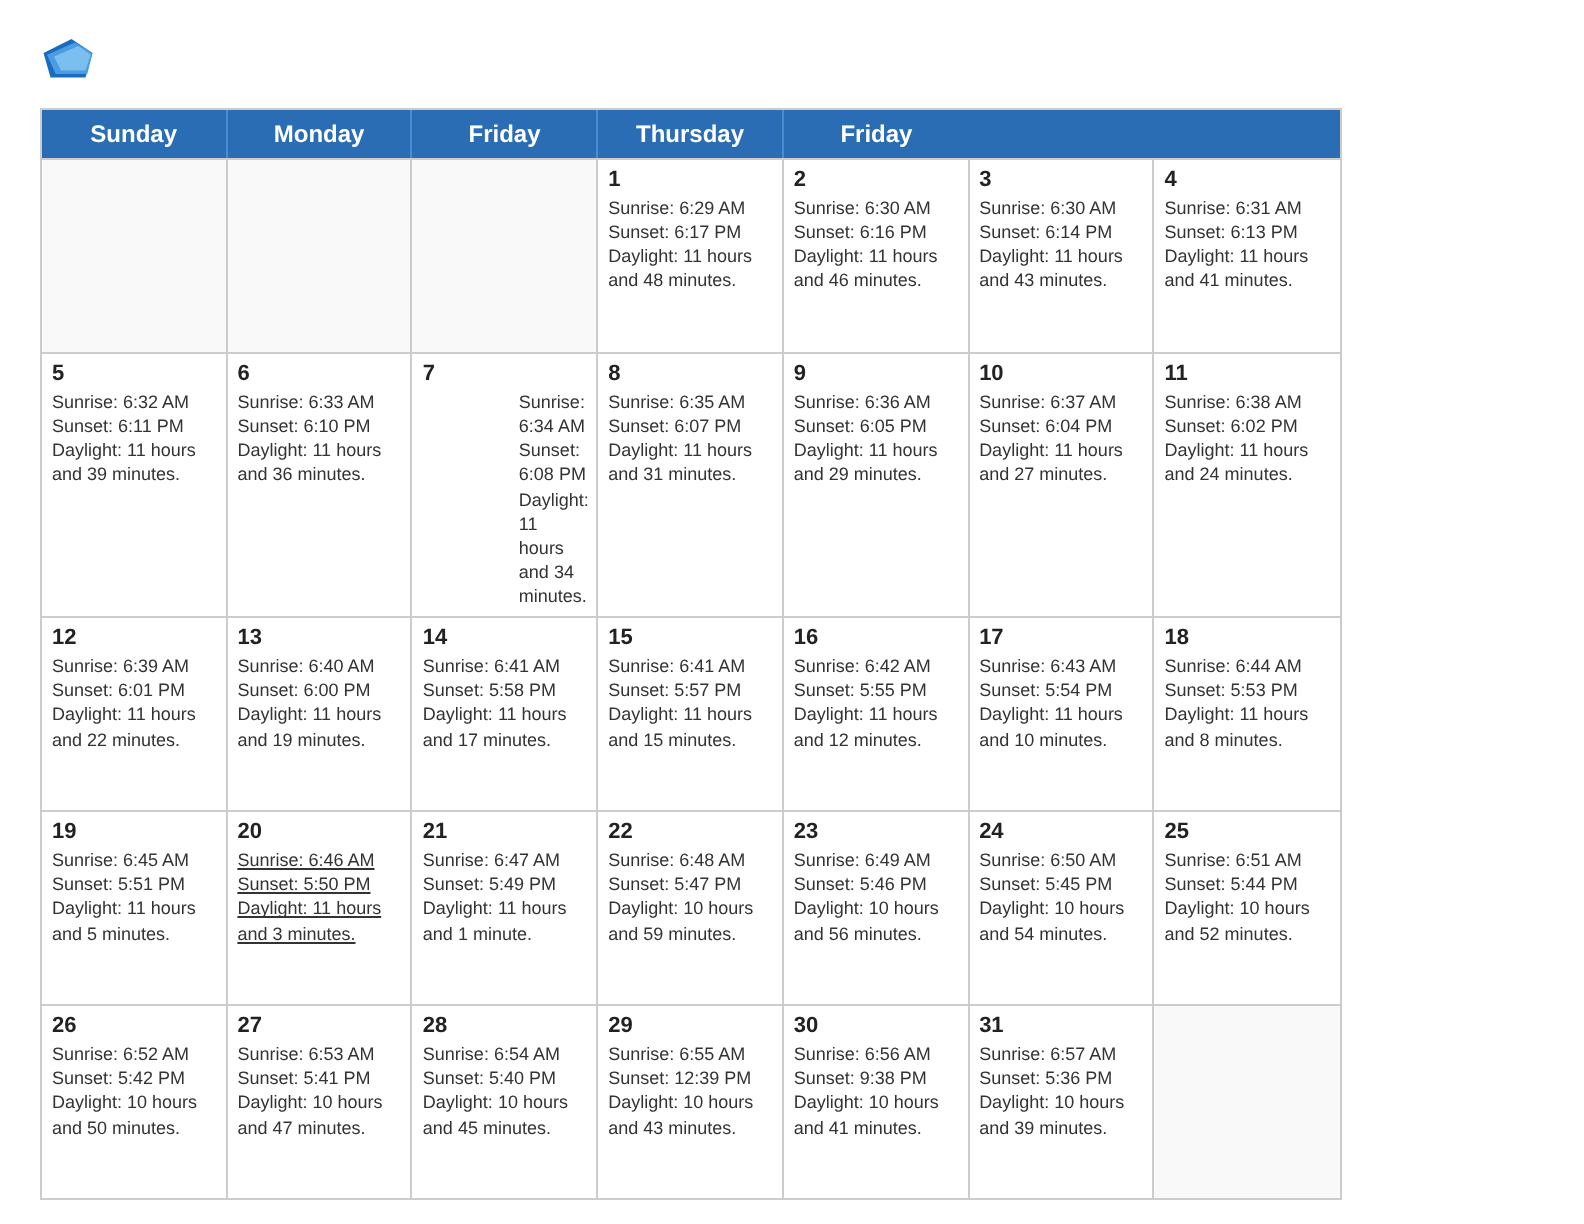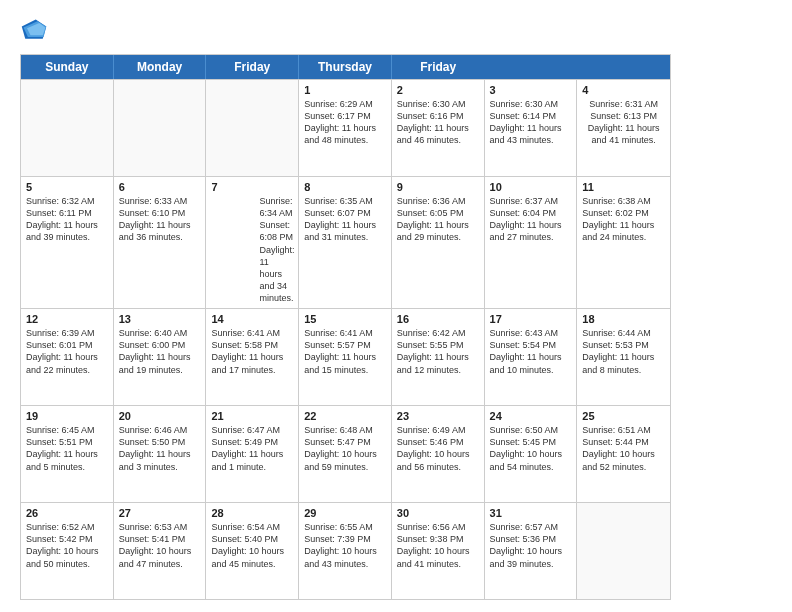--- a/index.html
+++ b/index.html
@@ -157,21 +157,21 @@
           </div>
           <div class="cal-cell">
             <div class="day-num">3</div>
             <div class="cell-text" style="white-space: pre-line;">Sunrise: 6:30 AM
 Sunset: 6:14 PM
 Daylight: 11 hours
 and 43 minutes.</div>
           </div>
           <div class="cal-cell">
             <div class="day-num">4</div>
-            <div class="cell-text" style="white-space: pre-line; text-align: center;">Sunrise: 6:31 AM
+            <div class="cell-text" style="white-space: pre-line;">Sunrise: 6:31 AM
 Sunset: 6:13 PM
 Daylight: 11 hours
 and 41 minutes.</div>
           </div>
         </div>
         <div class="cal-row">
           <div class="cal-cell">
             <div class="day-num">5</div>
             <div class="cell-text" style="white-space: pre-line;">Sunrise: 6:32 AM
 Sunset: 6:11 PM
@@ -275,21 +275,21 @@
         <div class="cal-row">
           <div class="cal-cell">
             <div class="day-num">19</div>
             <div class="cell-text" style="white-space: pre-line;">Sunrise: 6:45 AM
 Sunset: 5:51 PM
 Daylight: 11 hours
 and 5 minutes.</div>
           </div>
           <div class="cal-cell">
             <div class="day-num">20</div>
-            <div class="cell-text" style="white-space: pre-line;">Sunrise: 6:46 AM
+            <div class="cell-text" style="white-space: pre-line; text-decoration: underline;">Sunrise: 6:46 AM
 Sunset: 5:50 PM
 Daylight: 11 hours
 and 3 minutes.</div>
           </div>
           <div class="cal-cell">
             <div class="day-num">21</div>
             <div class="cell-text" style="white-space: pre-line;">Sunrise: 6:47 AM
 Sunset: 5:49 PM
 Daylight: 11 hours
 and 1 minute.</div>
@@ -341,21 +341,21 @@
           <div class="cal-cell">
             <div class="day-num">28</div>
             <div class="cell-text" style="white-space: pre-line;">Sunrise: 6:54 AM
 Sunset: 5:40 PM
 Daylight: 10 hours
 and 45 minutes.</div>
           </div>
           <div class="cal-cell">
             <div class="day-num">29</div>
             <div class="cell-text" style="white-space: pre-line;">Sunrise: 6:55 AM
-Sunset: 7:39 PM
+Sunset: 12:39 PM
 Daylight: 10 hours
 and 43 minutes.</div>
           </div>
           <div class="cal-cell">
             <div class="day-num">30</div>
             <div class="cell-text" style="white-space: pre-line;">Sunrise: 6:56 AM
 Sunset: 9:38 PM
 Daylight: 10 hours
 and 41 minutes.</div>
           </div>

